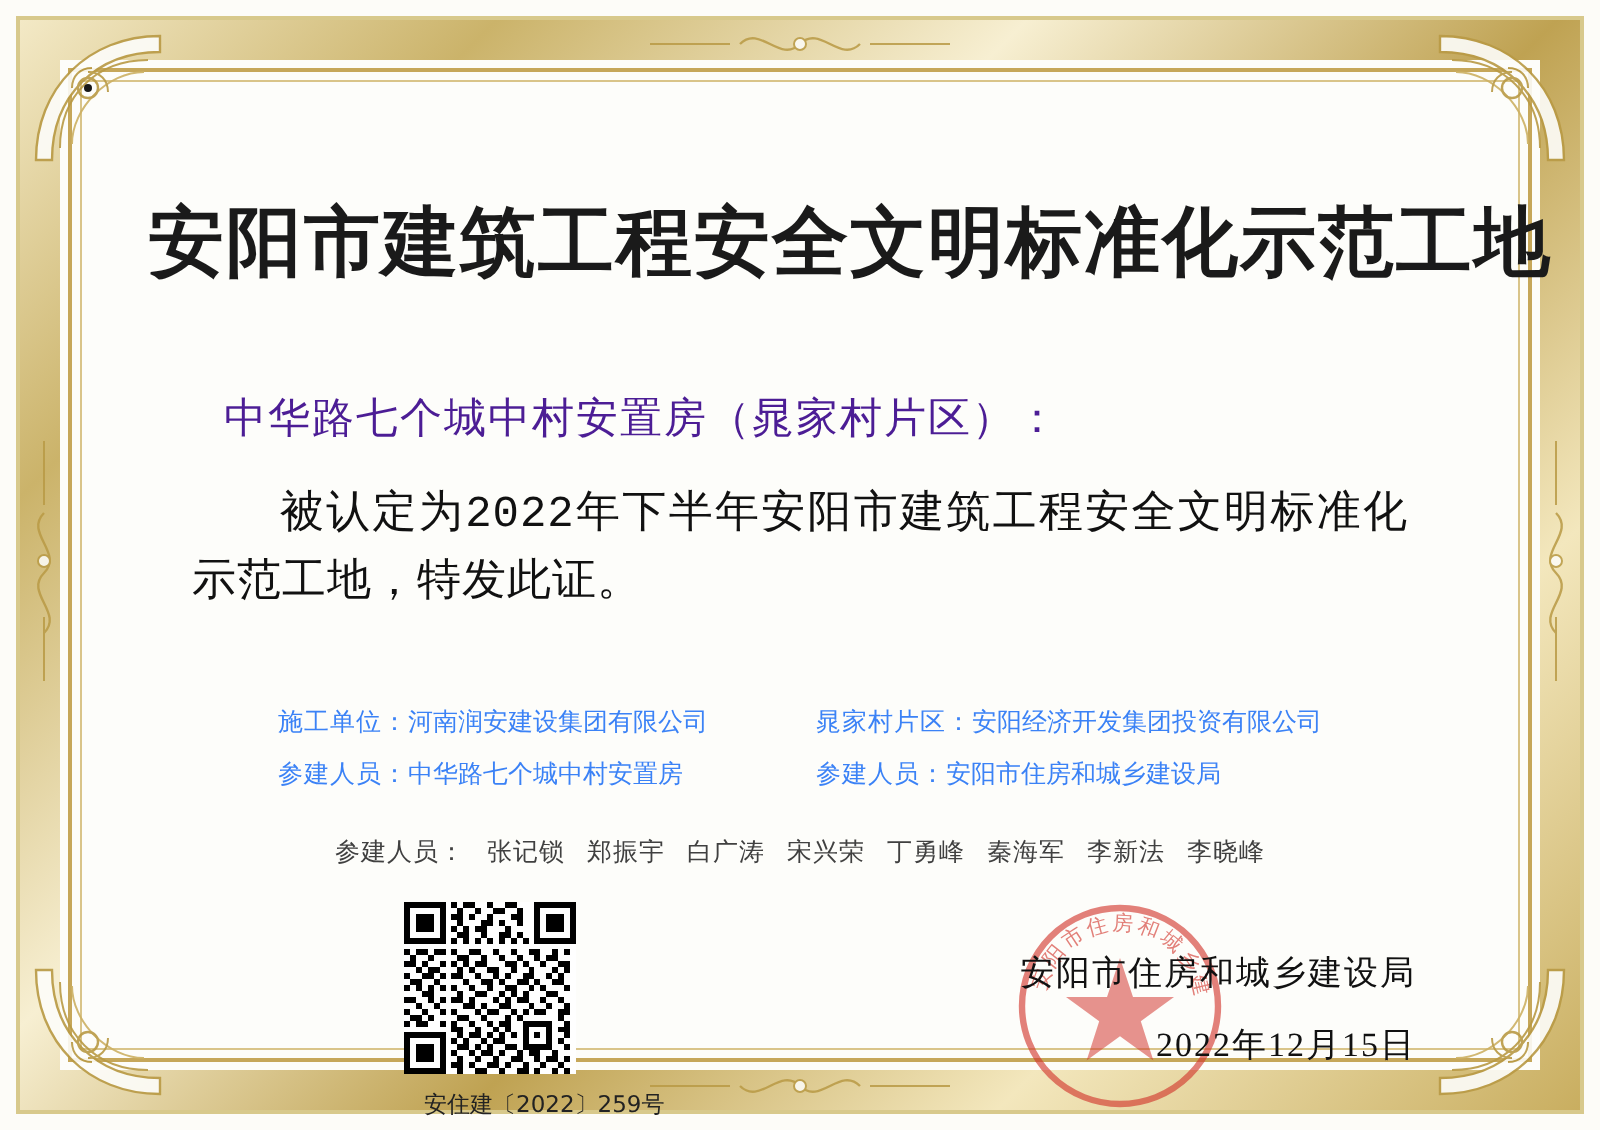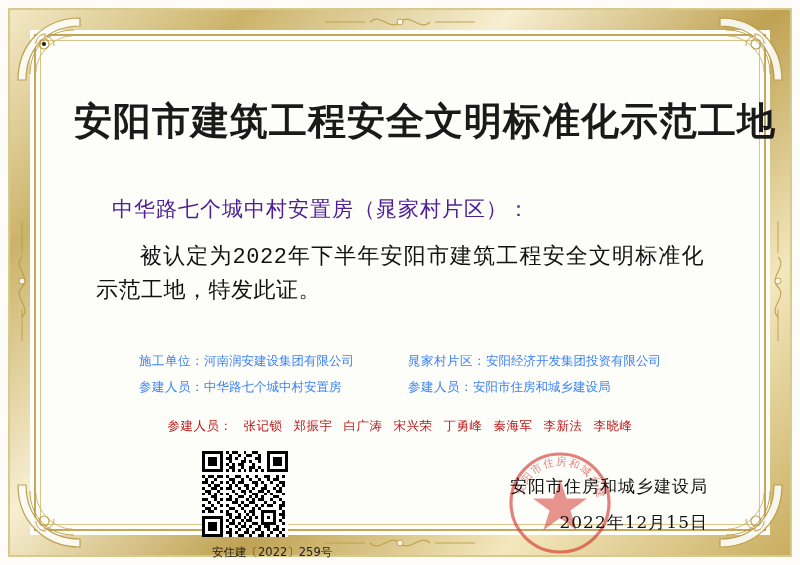--- a/index.html
+++ b/index.html
@@ -139,21 +139,21 @@
   }
   .units .col { display: flex; flex-direction: column; gap: 9px; }
   .unit-row { white-space: nowrap; }
   .unit-label { letter-spacing: 0.5px; }
 
   .participants {
     margin-top: 22px;
     text-align: center;
     font-size: 12.5px;
     font-family: "DejaVu Sans", sans-serif;
-    color: #b91c1c;
+    color: #404040;
     letter-spacing: 0.5px;
   }
   .participants .name { margin-left: 11px; }
 
   
   .bottom-area {
     position: relative;
     margin-top: 14px;
     height: 120px;
   }
@@ -191,20 +191,21 @@
     color: #111;
     letter-spacing: 1px;
     white-space: nowrap;
   }
   .issuer .date {
     margin-top: 13px;
     font-size: 17px;
     color: #111;
     letter-spacing: 1px;
     white-space: nowrap;
+    font-family: Liberation Serif, serif;
   }
 
   .seal {
     position: absolute;
     right: 112px;
     top: 0px;
     width: 108px;
     height: 108px;
     opacity: 0.62;
     pointer-events: none;

